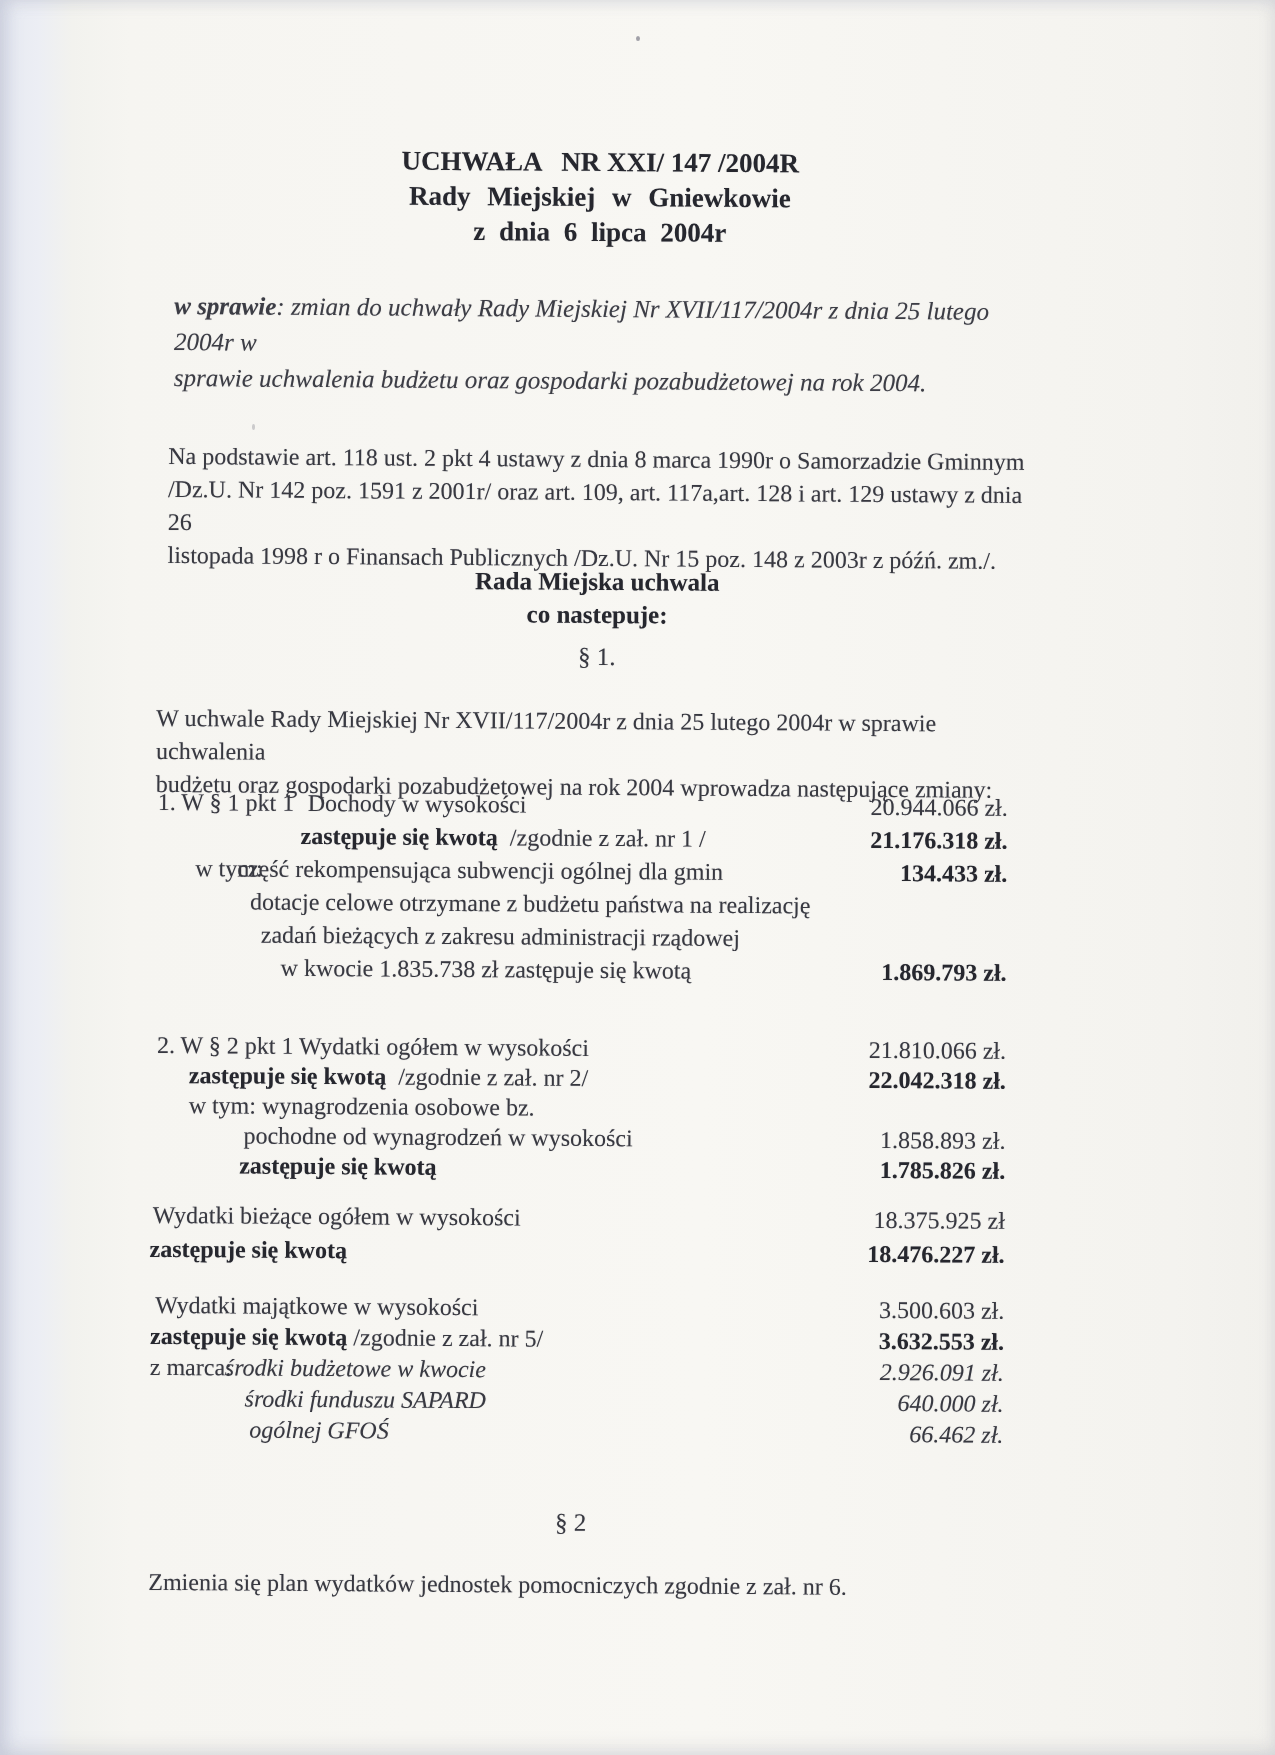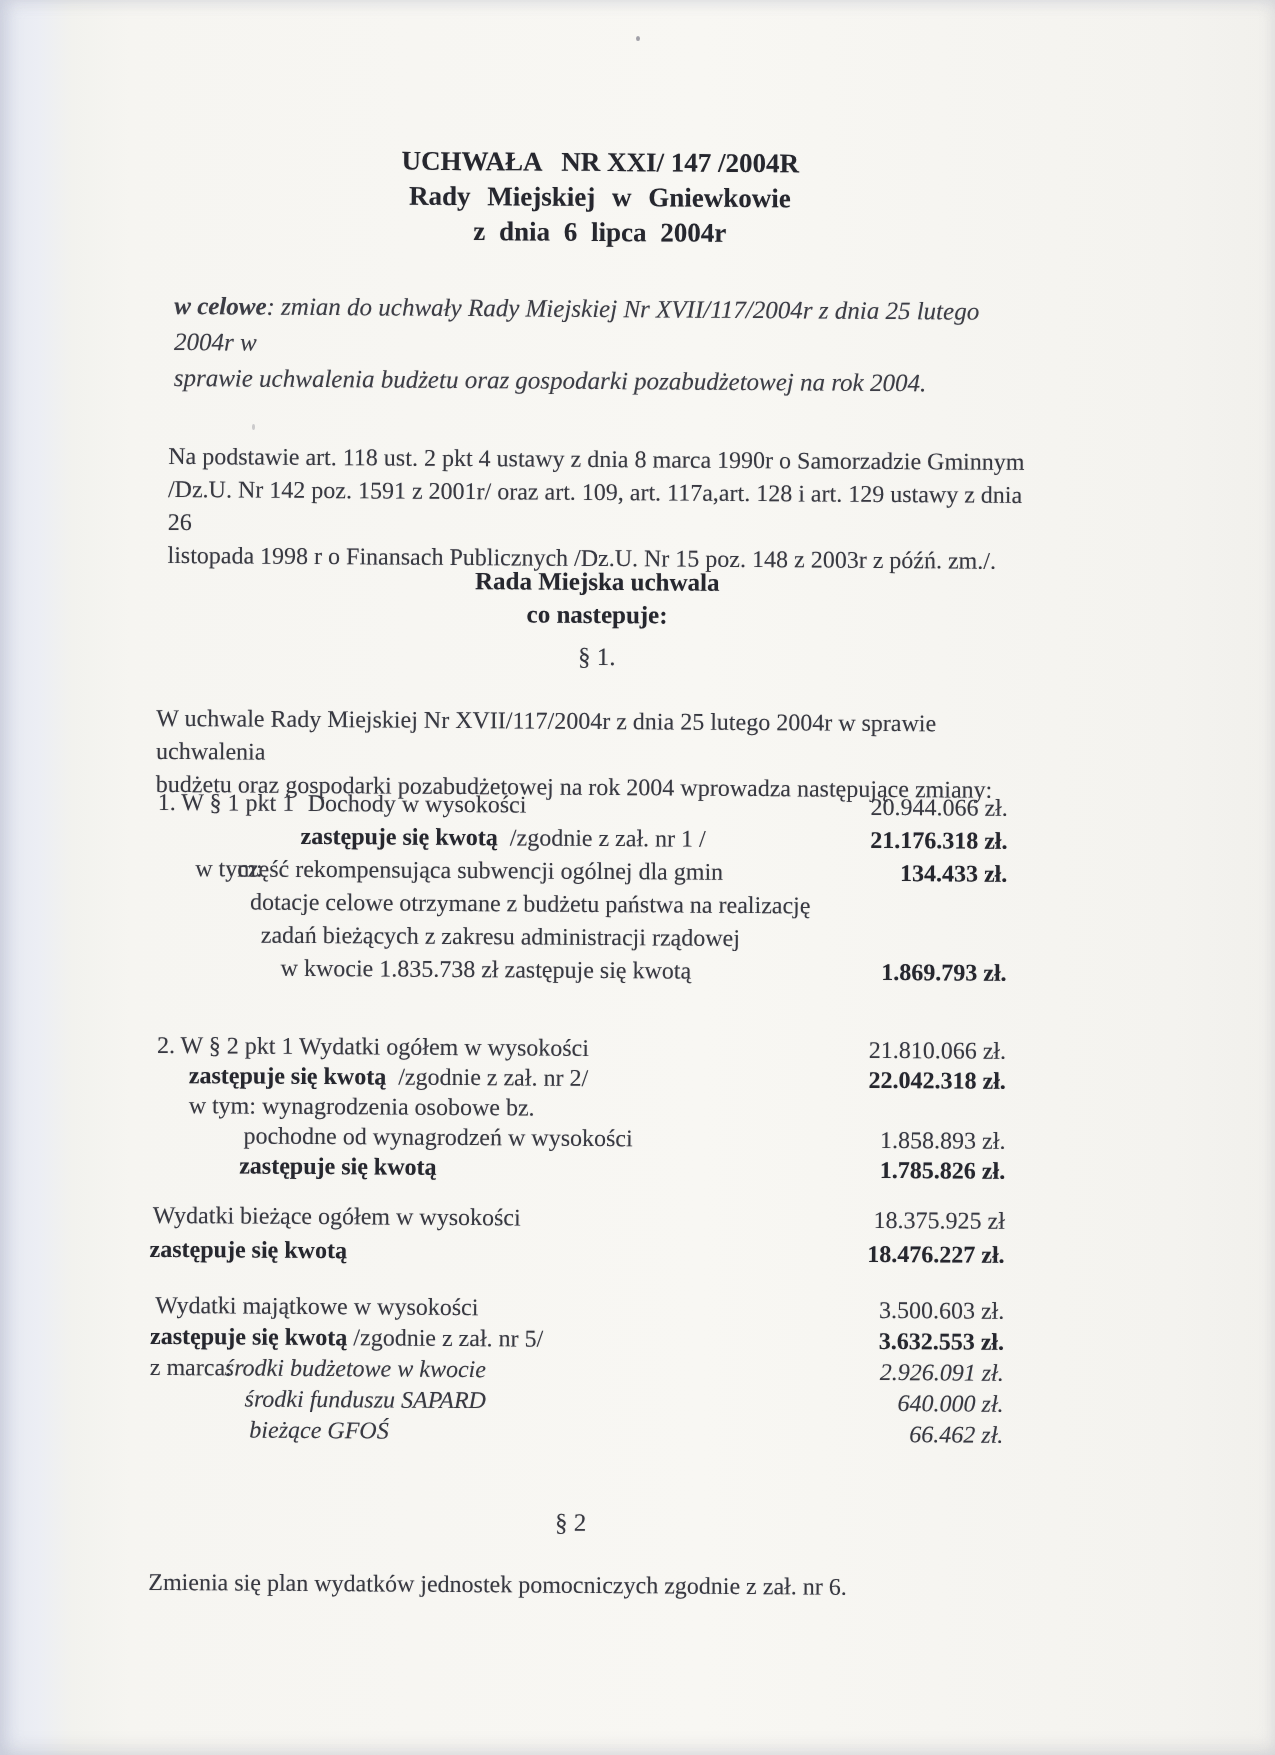--- a/index.html
+++ b/index.html
@@ -39,21 +39,21 @@
   <div class="speck" style="left:636px;top:36px;width:4px;height:5px;"></div>
   <div class="speck" style="left:252px;top:424px;width:3px;height:6px;opacity:.5;"></div>
 
   <div class="sheet">
 
     <div class="center title t1" style="top:142px;">UCHWAŁA   NR XXI/ 147 /2004R</div>
     <div class="center title t2" style="top:177px;">Rady Miejskiej w Gniewkowie</div>
     <div class="center title t3" style="top:212px;">z dnia 6 lipca 2004r</div>
 
     <div class="par subject" style="top:288px;left:175px;width:860px;">
-      <span class="lead">w celowe</span><span>: zmian do uchwały Rady Miejskiej Nr XVII/117/2004r z dnia 25 lutego 2004r w</span><br>
+      <span class="lead">w sprawie</span><span>: zmian do uchwały Rady Miejskiej Nr XVII/117/2004r z dnia 25 lutego 2004r w</span><br>
       <span>sprawie uchwalenia budżetu oraz gospodarki pozabudżetowej na rok 2004.</span>
     </div>
 
     <div class="par" style="top:440px;left:170px;width:870px;">
       <span>Na podstawie art. 118 ust. 2 pkt 4 ustawy z dnia 8 marca 1990r o Samorzadzie Gminnym</span><br>
       <span>/Dz.U. Nr 142 poz. 1591 z 2001r/ oraz art. 109, art. 117a,art. 128 i art. 129 ustawy z dnia 26</span><br>
       <span>listopada 1998 r o Finansach Publicznych /Dz.U. Nr 15 poz. 148 z 2003r z późń. zm./.</span>
     </div>
 
     <div class="center heading" style="top:562px;">Rada Miejska uchwala</div>
@@ -131,21 +131,21 @@
     <div class="row" style="top:1354px;">
       <span class="lt" style="left:158px;">z marca:</span>
       <span class="lt i" style="left:233px;">środki budżetowe w kwocie</span>
       <span class="amt i">2.926.091 zł.</span>
     </div>
     <div class="row" style="top:1385px;">
       <span class="lt i" style="left:253px;">środki funduszu SAPARD</span>
       <span class="amt i">640.000 zł.</span>
     </div>
     <div class="row" style="top:1416px;">
-      <span class="lt i" style="left:258px;">bieżące GFOŚ</span>
+      <span class="lt i" style="left:258px;">ogólnej GFOŚ</span>
       <span class="amt i">66.462 zł.</span>
     </div>
 
     <div class="center mark" style="top:1506px;left:-20px;">§ 2</div>
     <div class="par" style="top:1566px;left:158px;width:900px;">Zmienia się plan wydatków jednostek pomocniczych zgodnie z zał. nr 6.</div>
 
   </div>
 </div>
 
 </body></html>

